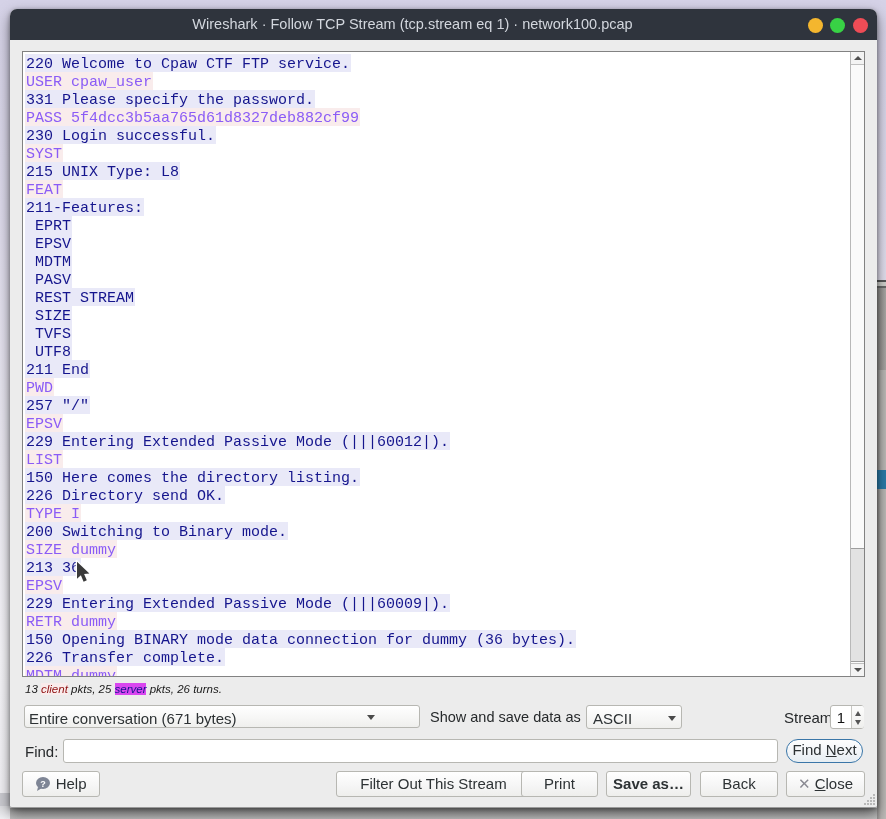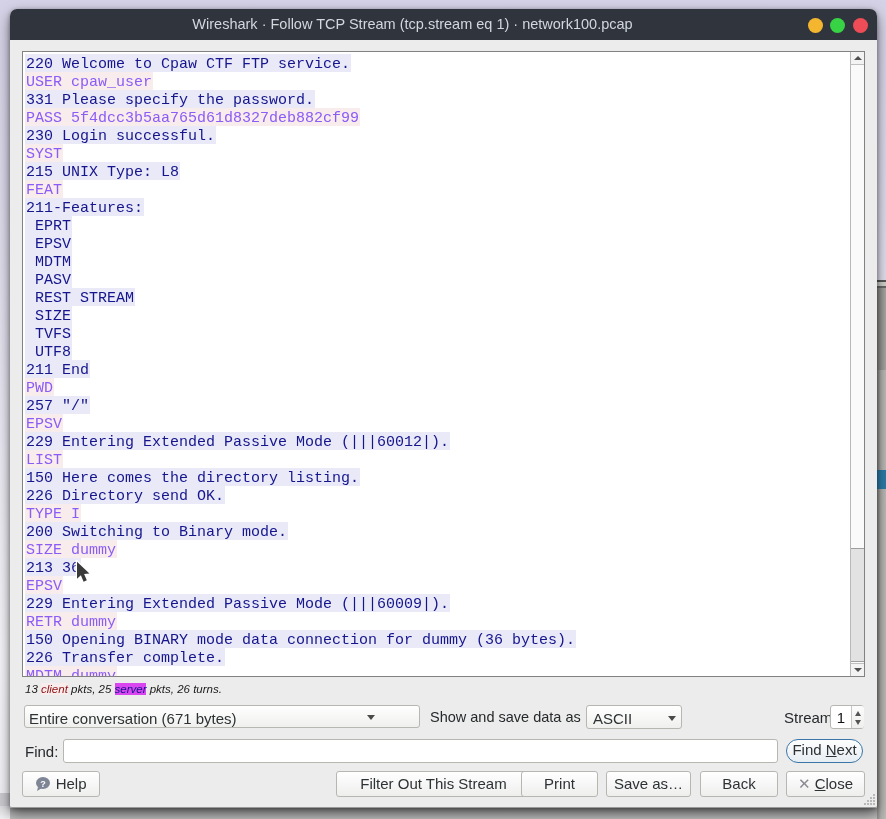--- a/index.html
+++ b/index.html
@@ -69,21 +69,21 @@
 #findlbl{left:15px;top:734px;}
 #findinp{left:53px;top:730px;width:715px;height:24px;background:#fff;border:1px solid #b7b7b2;border-radius:3px;}
 #findbtn{left:776px;top:730px;width:77px;height:24px;border:1.5px solid #3a76a8;border-radius:12px;background:linear-gradient(180deg,#fdfdfd 0%,#f2f5f8 55%,#e6edf2 100%);}
 #findbtn span{width:100%;text-align:center;top:1px;}
 #findbtn u{text-decoration:underline;}
 .pbtn{height:26px;}
 .pbtn span{width:100%;text-align:center;top:3px;left:0;}
 #bhelp{left:12px;top:762px;width:78px;}
 #bfilter{left:326px;top:762px;width:195px;}
 #bprint{left:511px;top:762px;width:77px;}
-#bsave{left:596px;top:762px;width:85px;}
+#bsave{left:596px;top:762px;width:85px;font-weight:bold;}
 #bback{left:690px;top:762px;width:78px;}
 #bclose{left:776px;top:762px;width:79px;}
 .x{color:#8a8a92;}
 
 #grip{right:2px;bottom:2px;width:11px;height:11px;}
 #grip i{position:absolute;width:1.8px;height:1.8px;background:#b9b9b9;}
 </style>
 </head>
 <body>
 <div class="abs" id="rstrip"></div>

